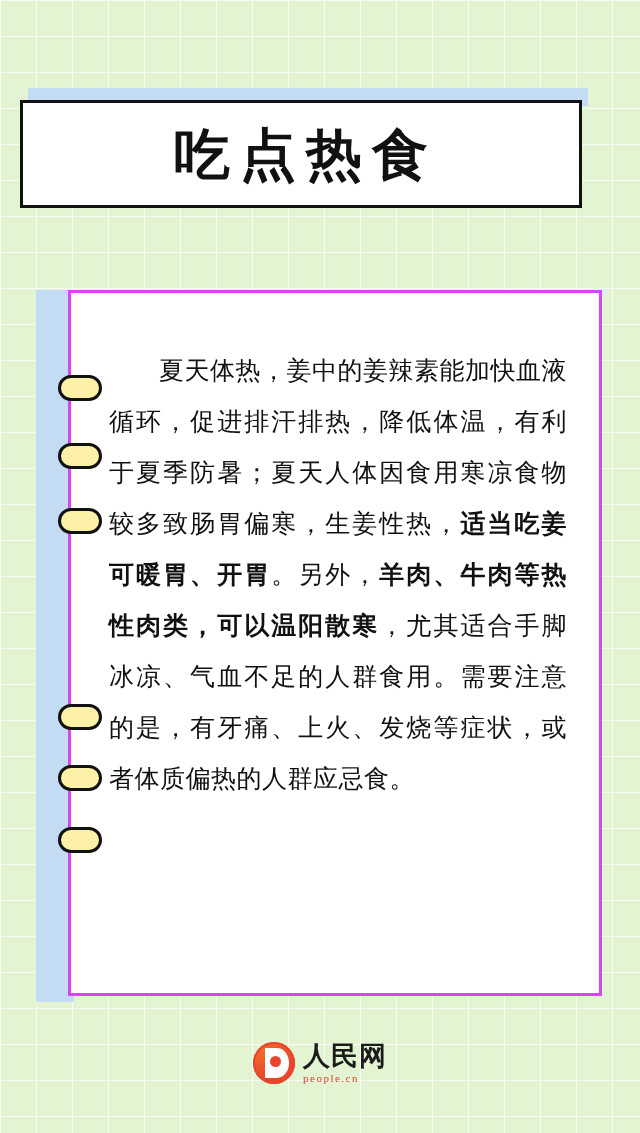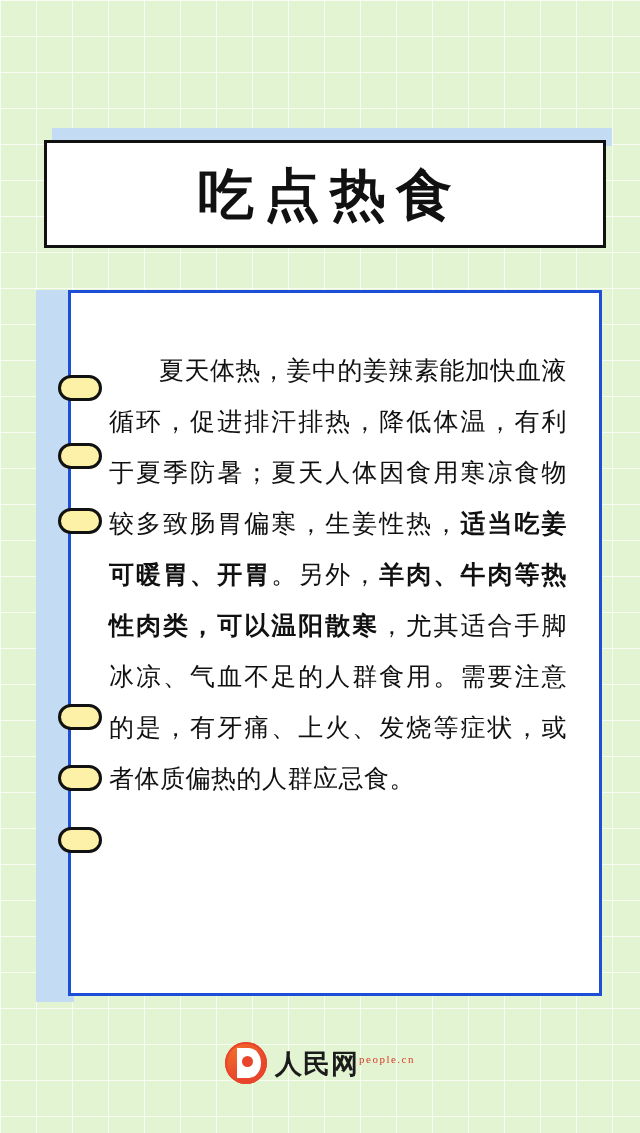--- a/index.html
+++ b/index.html
@@ -23,25 +23,24 @@
     background-image:
       linear-gradient(to right, rgba(255,255,255,0.75) 1px, transparent 1px),
       linear-gradient(to bottom, rgba(255,255,255,0.75) 1px, transparent 1px);
     background-size: 36px 36px;
     background-position: 0 0;
   }
 
   
   .title-card {
     position: absolute;
-    left: 44px;
+    left: 20px;
     top: 88px;
     width: 568px;
     height: 130px;
-    margin-top: 40px;
   }
   .title-card .shadow-bar {
     position: absolute;
     left: 8px;
     top: 0;
     width: 560px;
     height: 18px;
     background: #c3dcf3;
   }
   .title-card .card-body {
@@ -82,21 +81,21 @@
     height: 712px;
     background: #c3dcf3;
   }
   .body-card .card-body {
     position: absolute;
     left: 32px;
     top: 0;
     width: 534px;
     height: 706px;
     background: #ffffff;
-    border: 3px solid #1d4ed8;
+    border: 3px solid #d946ef;
     box-sizing: border-box;
   }
   .paragraph {
     position: absolute;
     left: 38px;
     top: 52px;
     width: 458px;
     font-size: 25px;
     line-height: 51px;
     color: #111111;
@@ -154,20 +153,21 @@
     left: 17px;
     top: 14px;
     width: 11px;
     height: 11px;
     background: #e8452c;
     border-radius: 50%;
     z-index: 2;
   }
   .logo-text {
     display: flex;
+    flex-direction: column;
     line-height: 1;
   }
   .logo-cn {
     font-family: "DejaVu Serif", "Liberation Serif", serif;
     font-weight: bold;
     font-size: 27px;
     color: #1b1b1b;
     letter-spacing: 1px;
   }
   .logo-en {

